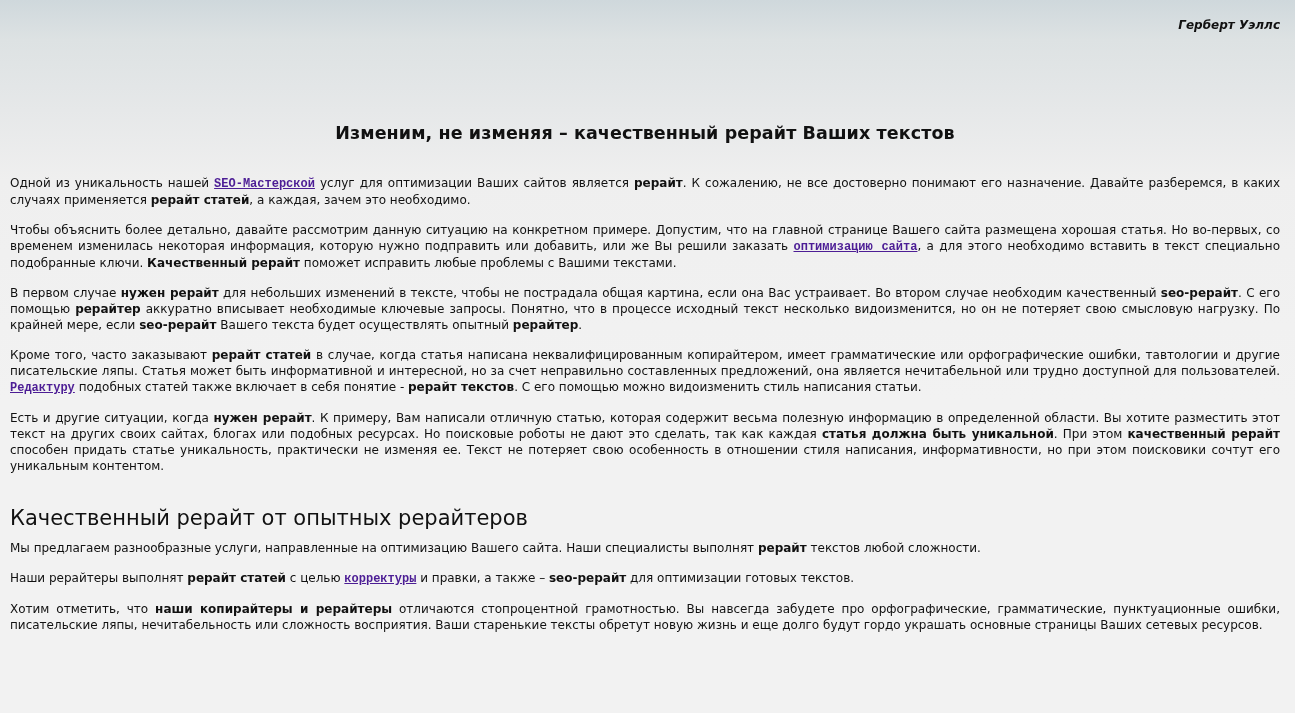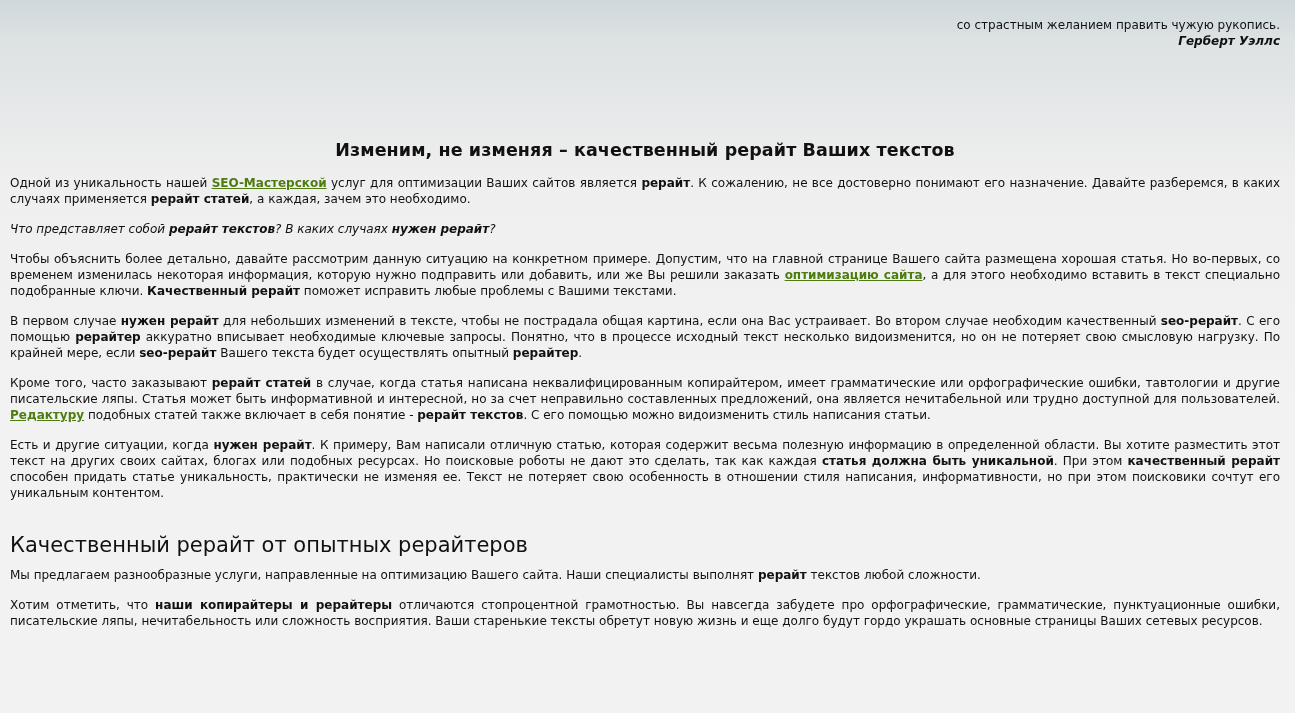--- a/index.html
+++ b/index.html
@@ -55,55 +55,55 @@
       font-size: 12px;
       line-height: 16px;
       text-align: justify;
       margin: 0 0 14px 0;
       color: #111;
     }
     .para .b { font-weight: bold; }
     .para .i { font-style: italic; }
     .para .bi { font-weight: bold; font-style: italic; }
     .para a {
-      color: #4d7c0f;
+      color: #4c1d95;
       font-weight: bold;
       text-decoration: underline;
       cursor: pointer;
+      font-family: Liberation Mono, monospace;
     }
     .section-title {
       font-size: 21px;
       font-weight: normal;
       color: #111;
       margin: 34px 0 12px 0;
       line-height: 20px;
     }
     .tight { margin-bottom: 0; }
   </style>
 </head>
 <body>
 
 <div class="page">
 
   <div class="epigraph">
-    <div>со страстным желанием править чужую рукопись.</div>
     <div class="author">Герберт Уэллс</div>
   </div>
 
-  <h1 class="main-title" style="margin:18px;">Изменим, не изменяя – качественный рерайт Ваших текстов</h1>
+  <h1 class="main-title" style="margin:1px;">Изменим, не изменяя – качественный рерайт Ваших текстов</h1>
 
   <div class="content">
     <div>
       <p class="para"><span>Одной из уникальность нашей </span><a>SEO-Мастерской</a><span> услуг для оптимизации Ваших сайтов является </span><span class="b">рерайт</span><span>. К сожалению, не все достоверно понимают его назначение. Давайте разберемся, в каких случаях применяется </span><span class="b">рерайт статей</span><span>, а каждая, зачем это необходимо.</span></p>
-      <p class="para"><span class="i">Что представляет собой </span><span class="bi">рерайт текстов</span><span class="i">? В каких случаях </span><span class="bi">нужен рерайт</span><span class="i">?</span></p>
       <p class="para"><span>Чтобы объяснить более детально, давайте рассмотрим данную ситуацию на конкретном примере. Допустим, что на главной странице Вашего сайта размещена хорошая статья. Но во-первых, со временем изменилась некоторая информация, которую нужно подправить или добавить, или же Вы решили заказать </span><a>оптимизацию сайта</a><span>, а для этого необходимо вставить в текст специально подобранные ключи. </span><span class="b">Качественный рерайт</span><span> поможет исправить любые проблемы с Вашими текстами.</span></p>
       <p class="para"><span>В первом случае </span><span class="b">нужен рерайт</span><span> для небольших изменений в тексте, чтобы не пострадала общая картина, если она Вас устраивает. Во втором случае необходим качественный </span><span class="b">seo-рерайт</span><span>. С его помощью </span><span class="b">рерайтер</span><span> аккуратно вписывает необходимые ключевые запросы. Понятно, что в процессе исходный текст несколько видоизменится, но он не потеряет свою смысловую нагрузку. По крайней мере, если </span><span class="b">seo-рерайт</span><span> Вашего текста будет осуществлять опытный </span><span class="b">рерайтер</span><span>.</span></p>
       <p class="para"><span>Кроме того, часто заказывают </span><span class="b">рерайт статей</span><span> в случае, когда статья написана неквалифицированным копирайтером, имеет грамматические или орфографические ошибки, тавтологии и другие писательские ляпы. Статья может быть информативной и интересной, но за счет неправильно составленных предложений, она является нечитабельной или трудно доступной для пользователей. </span><a>Редактуру</a><span> подобных статей также включает в себя понятие - </span><span class="b">рерайт текстов</span><span>. С его помощью можно  видоизменить стиль написания статьи.</span></p>
       <p class="para"><span>Есть и другие ситуации, когда </span><span class="b">нужен рерайт</span><span>. К примеру, Вам написали отличную статью, которая содержит весьма полезную информацию в определенной области. Вы хотите разместить этот текст на других своих сайтах, блогах или подобных ресурсах. Но поисковые роботы не дают это сделать, так как каждая </span><span class="b">статья должна быть уникальной</span><span>. При этом </span><span class="b">качественный рерайт</span><span> способен придать статье уникальность, практически не изменяя ее. Текст не потеряет свою особенность в отношении стиля написания, информативности, но при этом поисковики сочтут его уникальным контентом.</span></p>
     </div>
 
     <div>
       <h2 class="section-title">Качественный рерайт от опытных рерайтеров</h2>
       <p class="para"><span>Мы предлагаем разнообразные услуги, направленные на оптимизацию Вашего сайта. Наши специалисты выполнят </span><span class="b">рерайт</span><span> текстов любой сложности.</span></p>
+      <p class="para"><span>Наши рерайтеры выполнят </span><span class="b">рерайт статей</span><span> с целью </span><a>корректуры</a><span> и правки, а также – </span><span class="b">seo-рерайт</span><span> для оптимизации готовых текстов.</span></p>
       <p class="para"><span>Хотим отметить, что </span><span class="b">наши копирайтеры и рерайтеры</span><span> отличаются стопроцентной грамотностью. Вы навсегда забудете про орфографические, грамматические, пунктуационные ошибки, писательские ляпы, нечитабельность или сложность восприятия. Ваши старенькие тексты обретут новую жизнь и еще долго будут гордо украшать основные страницы Ваших сетевых ресурсов.</span></p>
     </div>
   </div>
 </div>
 
 </body></html>

